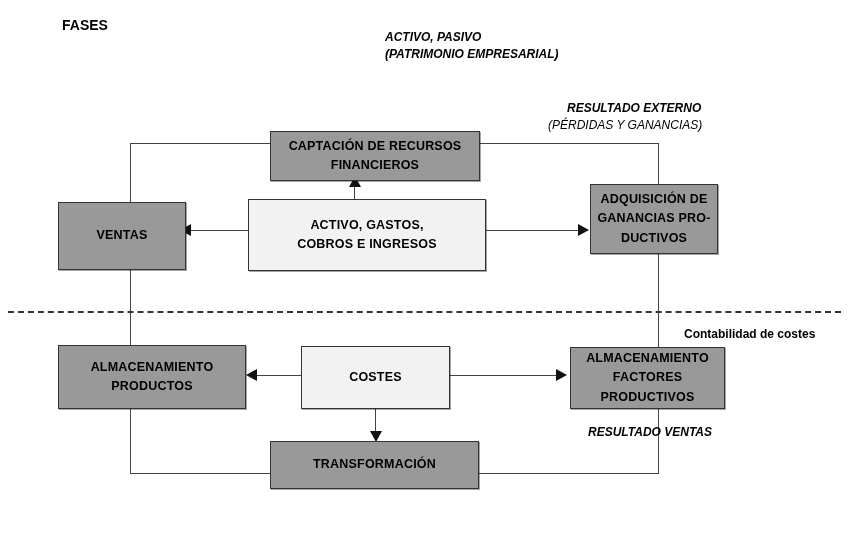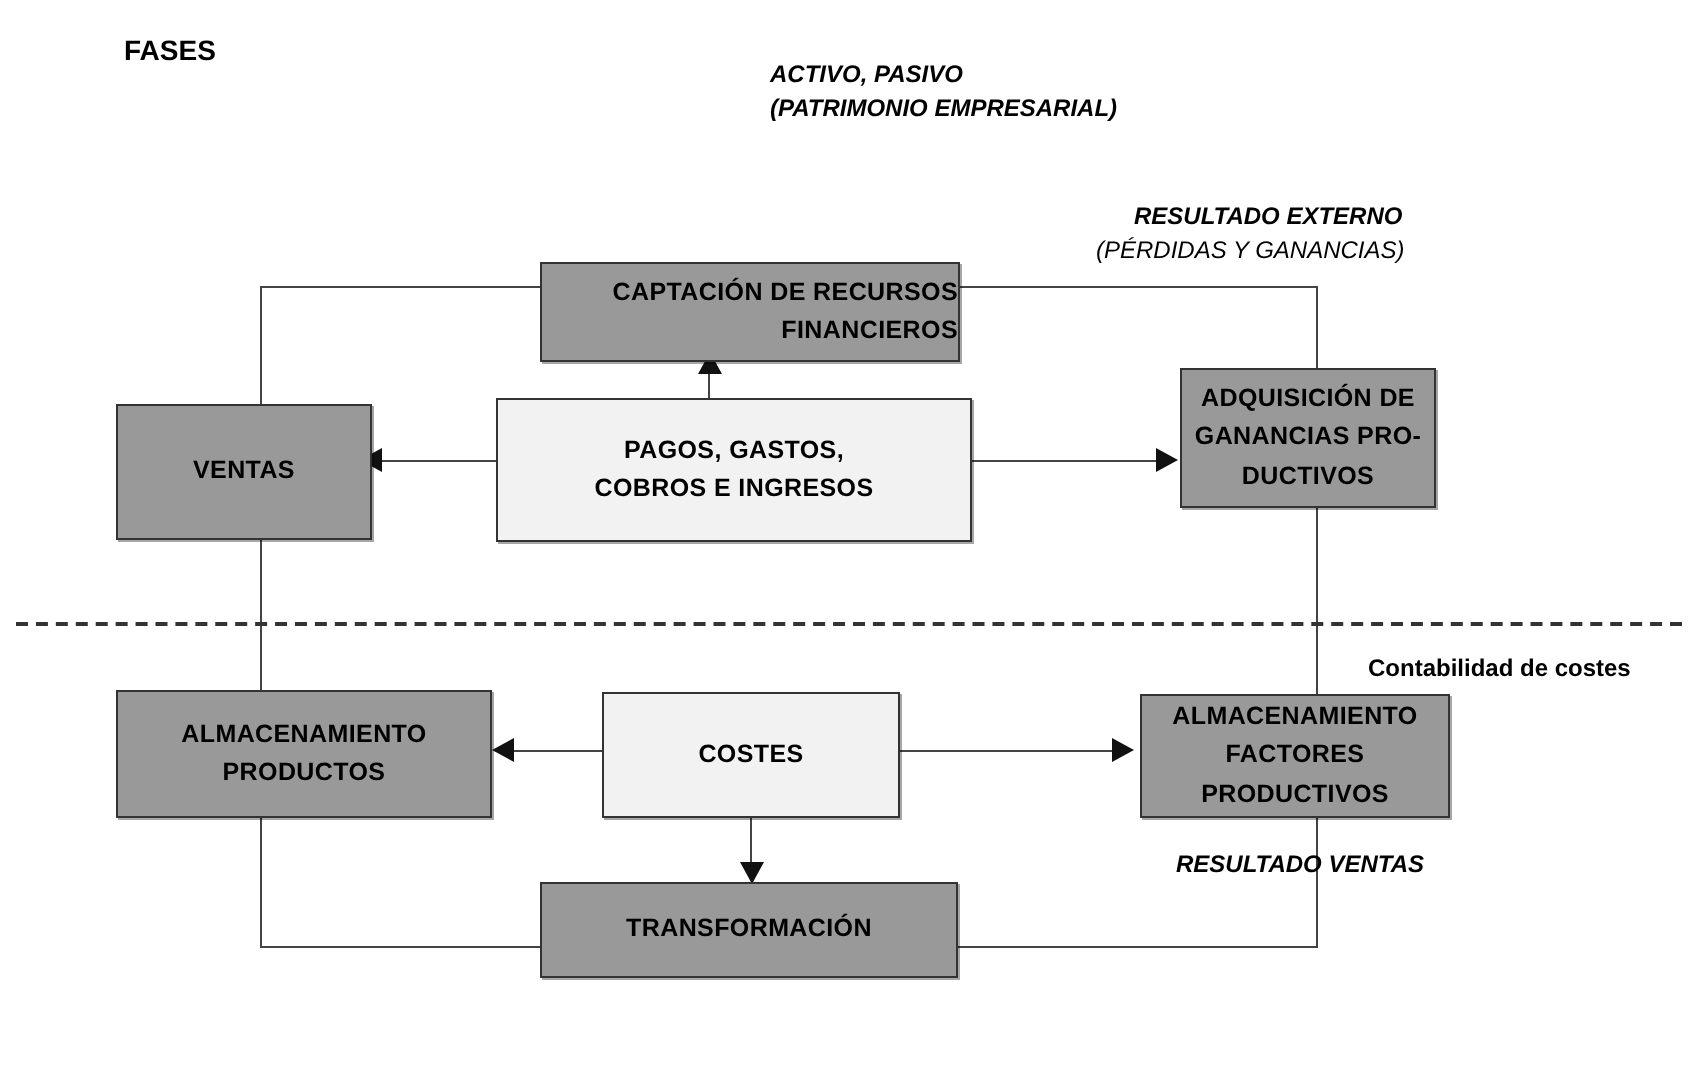--- a/index.html
+++ b/index.html
@@ -99,31 +99,31 @@
 
   <div class="ln-v" style="left:375px;top:395px;height:38px;"></div>
   <div class="arrow ar-down" style="left:370px;top:431px;"></div>
 
   <div class="dash" style="left:8px;top:311px;width:833px;"></div>
 
   <div class="label lbl-b" style="left:684px;top:327px;">Contabilidad de costes</div>
 
   <div class="label lbl-it-b" style="left:588px;top:424px;">RESULTADO VENTAS</div>
 
-  <div class="box gray" style="left:270px;top:131px;width:210px;height:50px;align-items:flex-end;">
+  <div class="box gray" style="left:270px;top:131px;width:210px;height:50px;">
     <span class="ln">CAPTACIÓN DE RECURSOS</span>
     <span class="ln">FINANCIEROS</span>
   </div>
 
   <div class="box gray" style="left:58px;top:202px;width:128px;height:68px;">
     <span class="ln">VENTAS</span>
   </div>
 
   <div class="box light" style="left:248px;top:199px;width:238px;height:72px;">
-    <span class="ln">PAGOS, GASTOS,</span>
+    <span class="ln">ACTIVO, GASTOS,</span>
     <span class="ln">COBROS E INGRESOS</span>
   </div>
 
   <div class="box gray" style="left:590px;top:184px;width:128px;height:70px;">
     <span class="ln">ADQUISICIÓN DE</span>
     <span class="ln">GANANCIAS PRO-</span>
     <span class="ln">DUCTIVOS</span>
   </div>
 
   <div class="box gray" style="left:58px;top:345px;width:188px;height:64px;">

